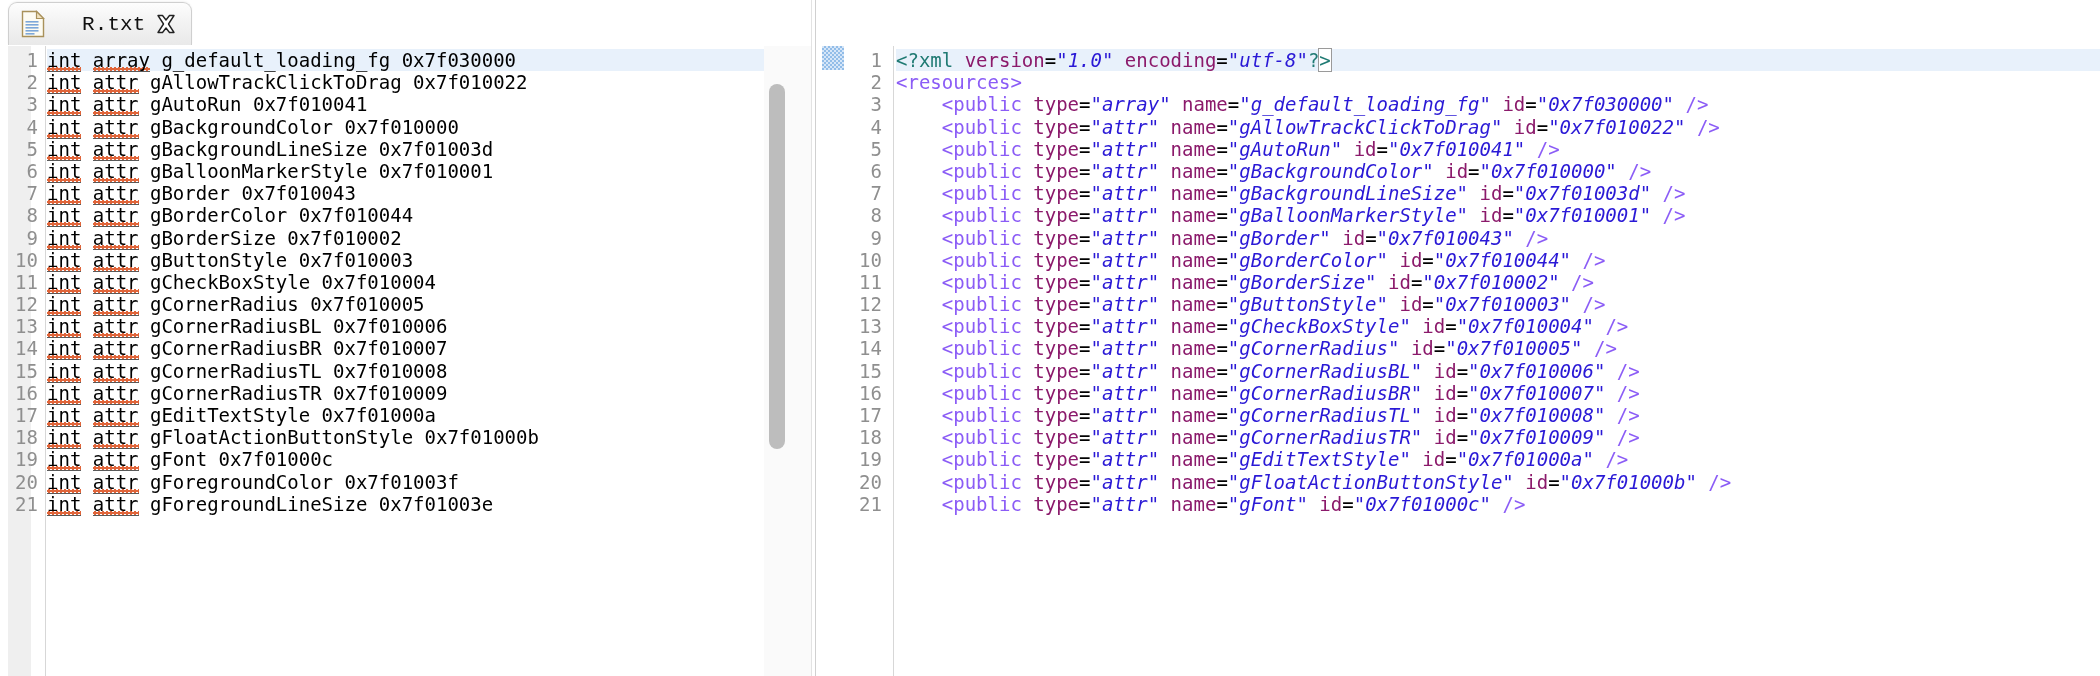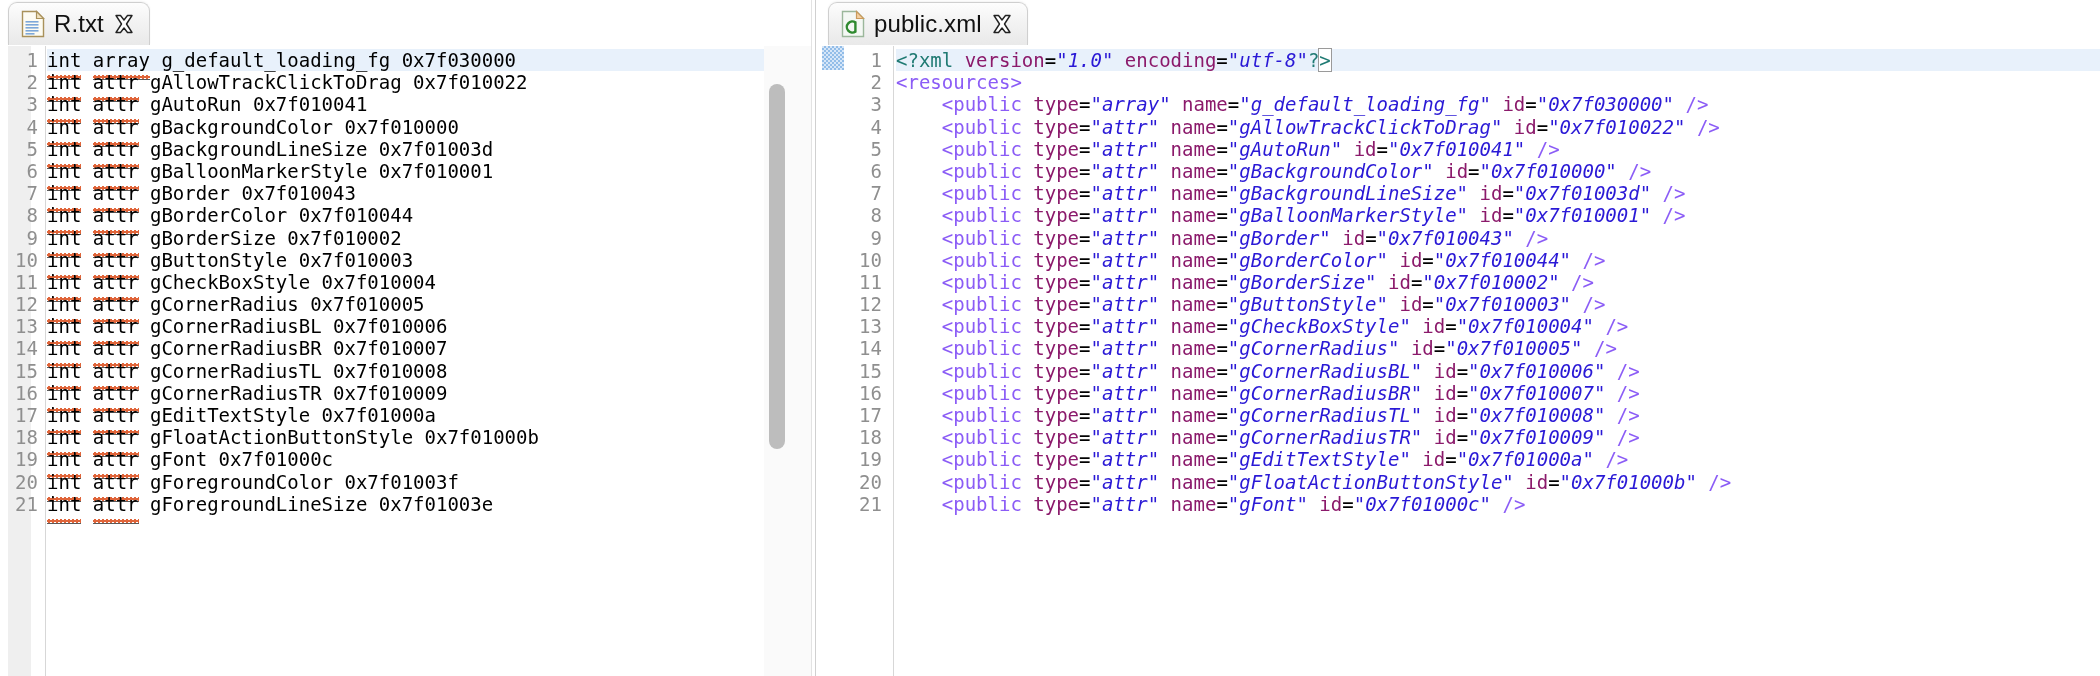--- a/index.html
+++ b/index.html
@@ -20,22 +20,22 @@
   .tab{
     position:absolute;left:8px;top:2px;height:42px;
     display:flex;align-items:center;gap:9px;
     padding:0 14px 0 12px;
     border-radius:9px 9px 0 0;
     background:linear-gradient(to bottom,#fdfdfd 0%,#f3f3f3 45%,#e9e9e9 100%);
     border:1px solid #cfcfcf;border-bottom:none;
     box-shadow:0 -1px 2px rgba(0,0,0,.05);
   }
   .tab-label{
-    font-size:24px;color:#111;letter-spacing:.1px;
-    font-family:Liberation Sans, sans-serif;white-space:nowrap;
+    font-size:21px;color:#111;letter-spacing:.1px;
+    font-family:Liberation Mono, monospace;white-space:nowrap;margin-left:28px;
   }
   .tab-close{
     width:22px;height:22px;position:relative;flex:0 0 auto;cursor:pointer;
   }
   .tab-close svg{display:block;}
 
   
   .ficon{width:24px;height:28px;position:relative;flex:0 0 auto;}
   .ficon svg{display:block;}
 
@@ -83,21 +83,21 @@
   }
   .ln{height:22.2px;white-space:pre;position:relative;}
   .cur-line{background:#e8f1fb;}
 
   
   .sp{
     text-decoration:none;
     background-image:radial-gradient(circle closest-side,#e0653a 96%,transparent 96%);
     background-size:4px 4px;background-repeat:repeat-x;
     background-position:left bottom;
-    padding-bottom:8px;
+    padding-bottom:0;
     border-bottom:1px solid #5a5a5a;
   }
 
   
   .x-tag{color:#8b5cf6;}
   .x-attr{color:#8b1a6b;}
   .x-val{color:#2a19d6;font-style:italic;}
   .x-pi{color:#1f7a73;}
   .x-text{color:#000;}
   .bracket-box{outline:1px solid #9a9a9a;background:#ffffff;}
@@ -187,38 +187,20 @@
 
     <div class="pane-edge" style="right:0;"></div>
   </div>
 
   <div class="pane-divider" style="left:812px;width:8px;">
     <div class="divider-line" style="left:3px;"></div>
   </div>
 
   <div class="pane" id="pane-right">
 
-    <div class="tabbar">
-      <div class="tab">
-        <span class="ficon">
-          <svg width="24" height="28" viewBox="0 0 24 28">
-            <path d="M1.5 1.5h14l7 7v18h-21z" fill="#f4f8f4" stroke="#9bb79b" stroke-width="1.4"></path>
-            <path d="M15.5 1.5l7 7h-7z" fill="#f3cfa0" stroke="#c99a5c" stroke-width="1.2"></path>
-            <path d="M14.5 12.5a5.5 5.5 0 1 0 0 9" fill="none" stroke="#2f8a2f" stroke-width="2.4"></path>
-            <rect x="13.2" y="11.5" width="2.4" height="11" fill="#2f8a2f"></rect>
-          </svg>
-        </span>
-        <span class="tab-label">public.xml</span>
-        <span class="tab-close">
-          <svg width="22" height="22" viewBox="0 0 22 22">
-            <path d="M3 2.5 L7.5 2.5 L11 7 L14.5 2.5 L19 2.5 L13.5 11 L19 19.5 L14.5 19.5 L11 15 L7.5 19.5 L3 19.5 L8.5 11 Z" fill="#ffffff" stroke="#222" stroke-width="1.4" stroke-linejoin="round"></path>
-          </svg>
-        </span>
-      </div>
-    </div>
 
     <div class="editor">
 
       <div class="anno-ruler">
         <div class="anno-marker"></div>
       </div>
 
       <div class="linenos" id="ln-right" style="left:26px;width:42px;">
           <div class="ln" style="padding-right:6px;">1</div>
           <div class="ln" style="padding-right:6px;">2</div>

